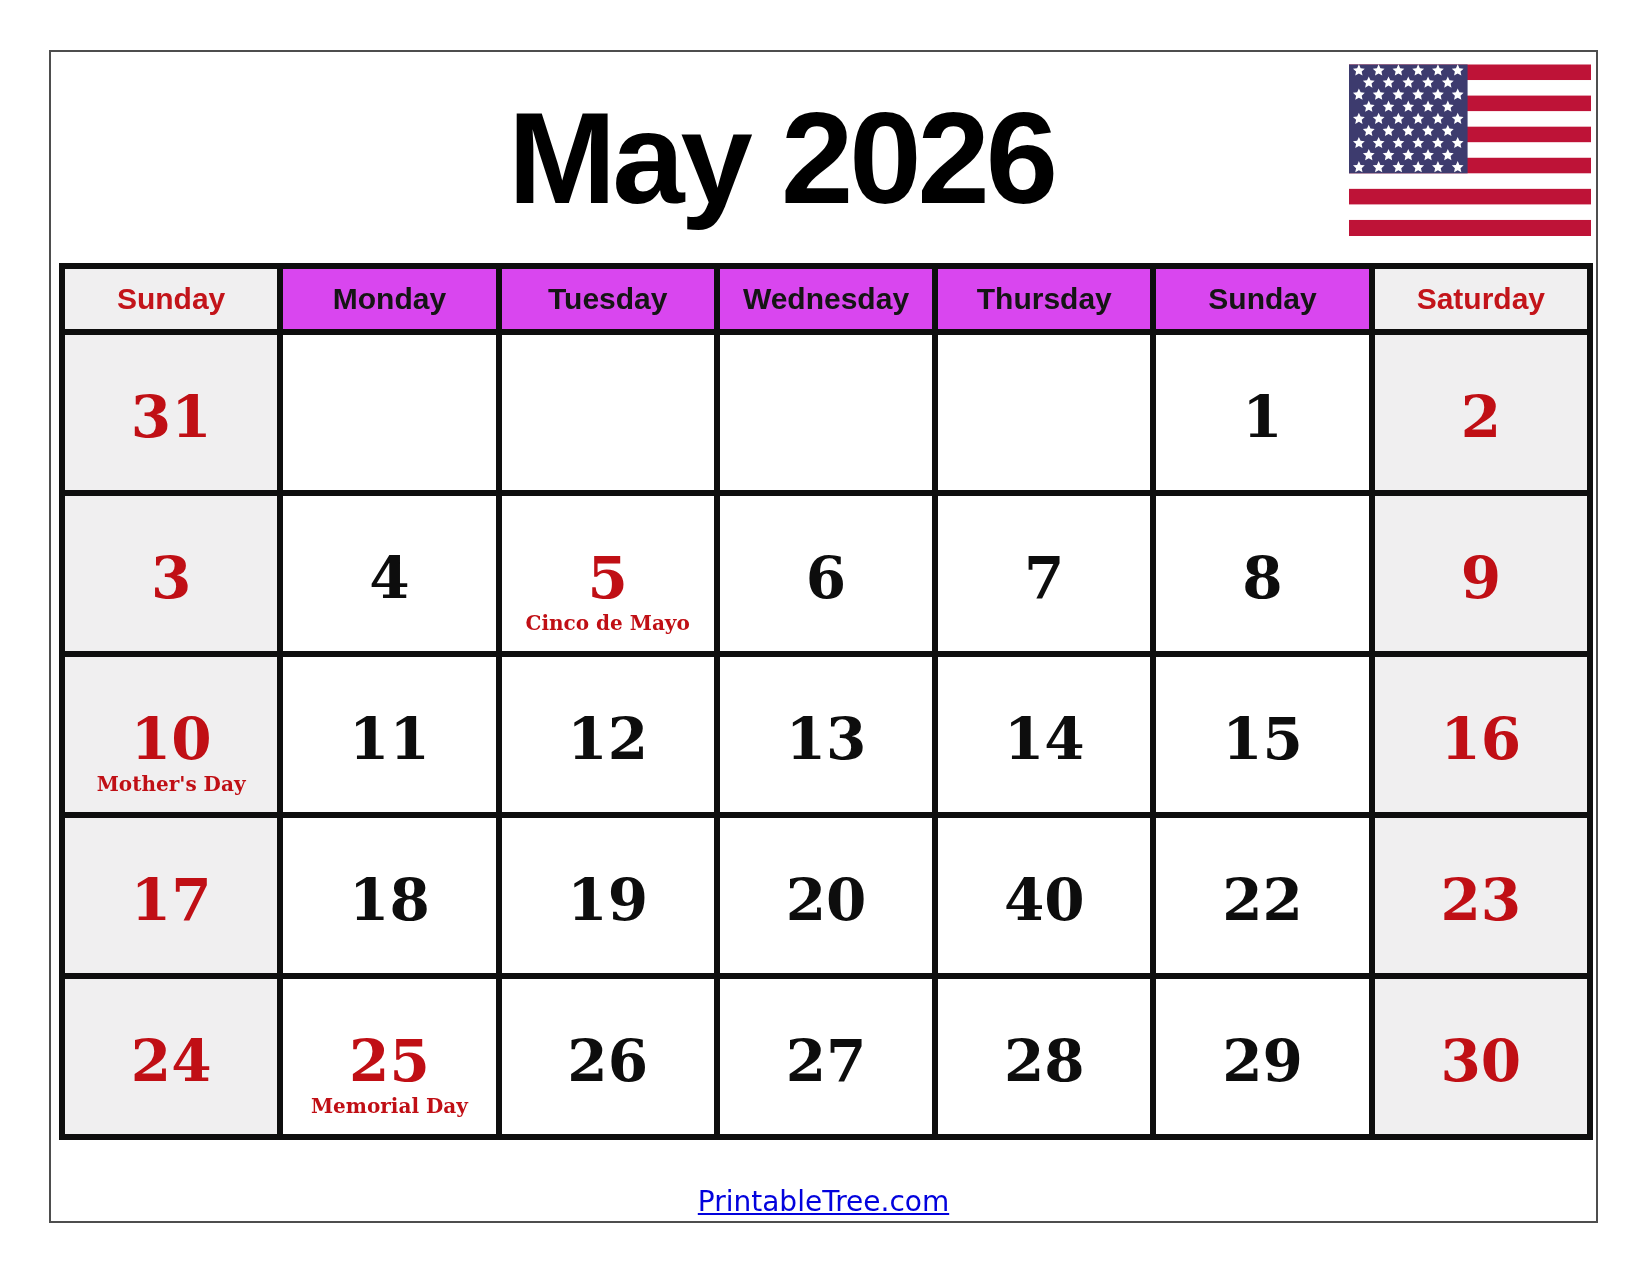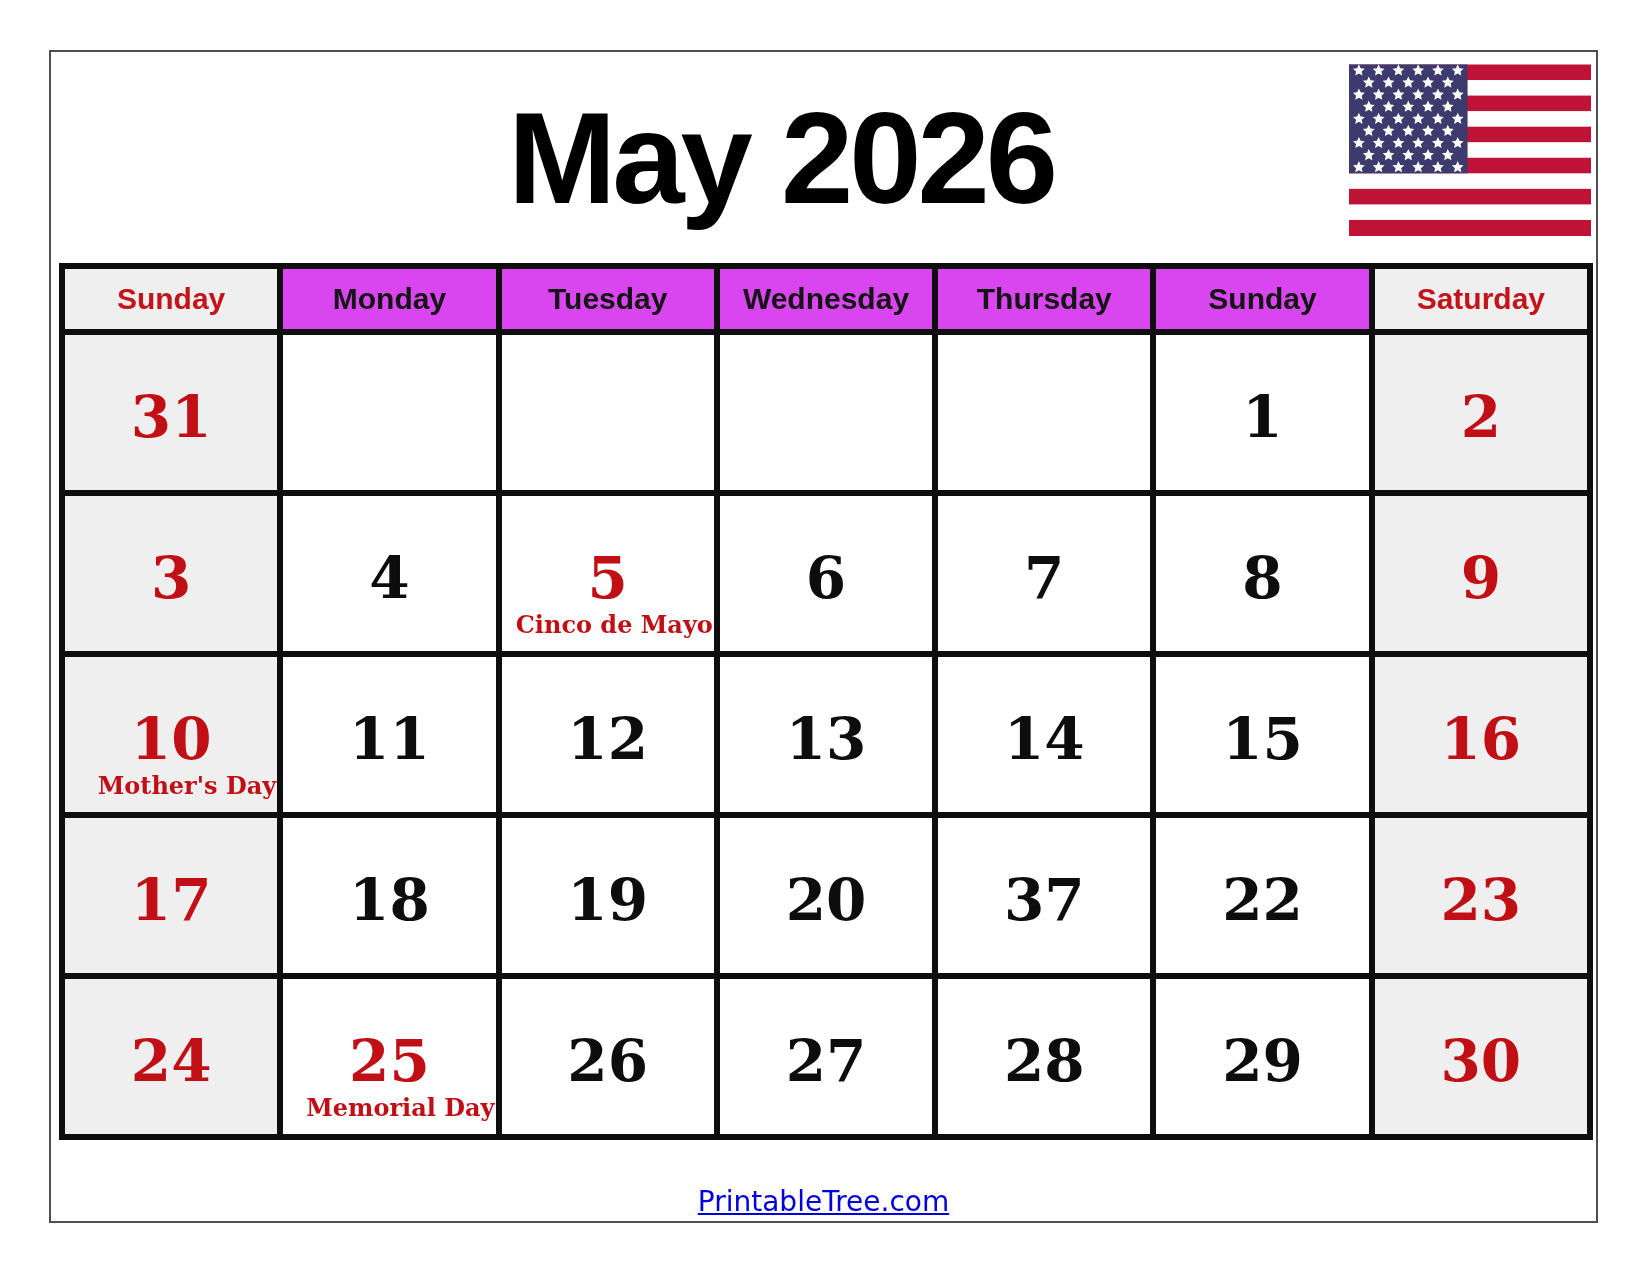--- a/index.html
+++ b/index.html
@@ -73,25 +73,24 @@
     font-weight: bold;
     font-size: 58px;
     line-height: 1.08;
     color: #0d0d0d;
     margin-top: 44px;
   }
   .num.red { color: var(--date-red, #c00f15); }
   .holiday {
     font-family: "DejaVu Serif", "Liberation Serif", serif;
     font-weight: bold;
-    font-size: 24px;
+    font-size: 20px;
     line-height: 1.1;
     margin-top: 2px;
     color: var(--date-red, #c00f15);
-    text-align: right;
   }
   .footer-link {
     position: absolute;
     left: 0; bottom: 3px;
     width: 100%;
     text-align: center;
     font-size: 28px;
     font-family: "DejaVu Sans", "Liberation Sans", sans-serif;
     color: var(--link-blue, #0202dd);
     text-decoration: underline;
@@ -254,21 +253,21 @@
           <td>
             <div class="num">18</div>
           </td>
           <td>
             <div class="num">19</div>
           </td>
           <td>
             <div class="num">20</div>
           </td>
           <td>
-            <div class="num">37</div>
+            <div class="num">40</div>
           </td>
           <td>
             <div class="num">22</div>
           </td>
           <td class="weekend">
             <div class="num red">23</div>
           </td>
         </tr>
         <tr>
           <td class="weekend">

